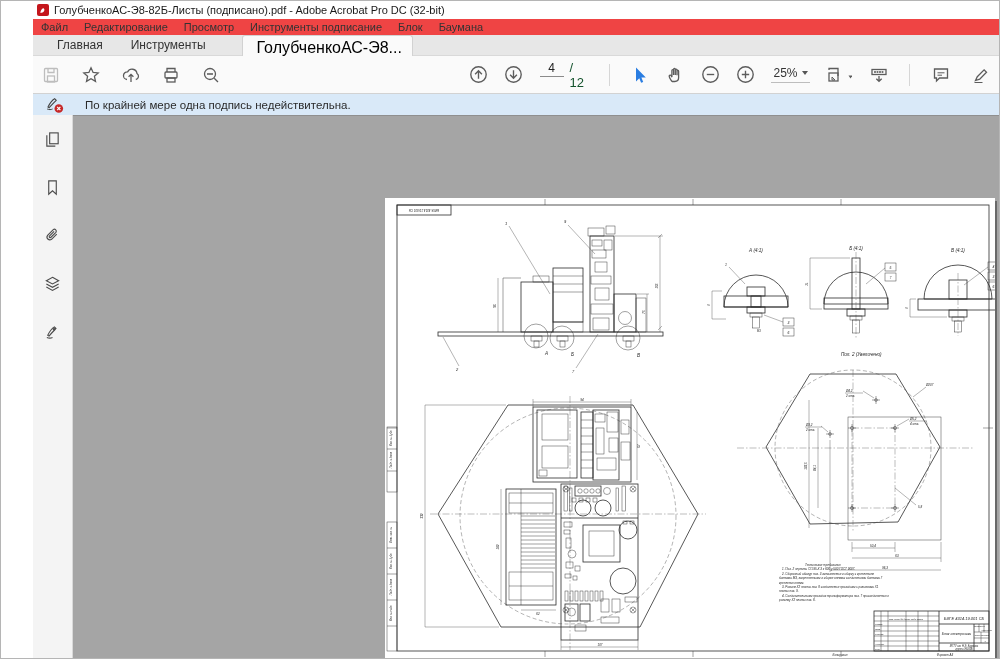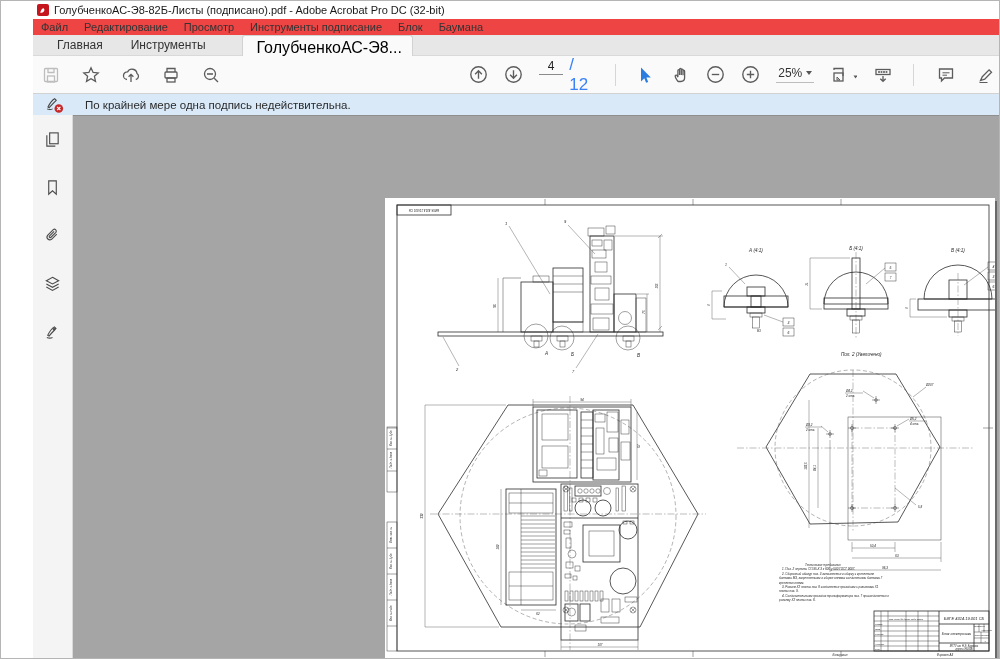--- a/index.html
+++ b/index.html
@@ -24,21 +24,21 @@
   
   .toolbar { height:38px; background:#fafafa; border-bottom:1px solid #d2d2d2; display:flex; align-items:center; padding:0 8px; flex:0 0 auto; }
   .grp { display:flex; align-items:center; gap:20px; }
   .tbtn { width:20px; height:20px; display:flex; align-items:center; justify-content:center; }
   .tbtn svg { stroke:#5c5c5c; fill:none; stroke-width:1.3; }
   .tbtn.disabled svg { opacity:.38; }
   .sep { width:1px; height:22px; background:#d6d6d6; margin:0 4px; }
   .g-center { margin-left:248px; gap:16px; }
   .pagebox { display:flex; align-items:baseline; gap:6px; }
   .pageinput { width:24px; height:17px; border:none; border-bottom:1px solid #8a8a8a; background:transparent; text-align:center; font-size:12px; color:#222; font-family:"Liberation Sans",sans-serif; }
-  .pagetotal { font-size:17px; color:#3b82f6; }
+  .pagetotal { font-size:13px; color:#14532d; }
   .zoomdd { display:flex; align-items:center; gap:4px; border-bottom:1px solid #bdbdbd; padding:0 2px 2px 2px; }
   .zoomdd .zv { font-size:12px; color:#333; }
   .caret { width:0; height:0; border-left:3.5px solid transparent; border-right:3.5px solid transparent; border-top:4px solid #555; }
 
   
   .banner { height:21px; background:#d9e9f8; display:flex; align-items:center; padding-left:12px; gap:20px; flex:0 0 auto; }
   .banner .msg { font-size:11.5px; color:#2b2b2b; }
 
   
   .main { flex:1; display:flex; position:relative; min-height:0; }

